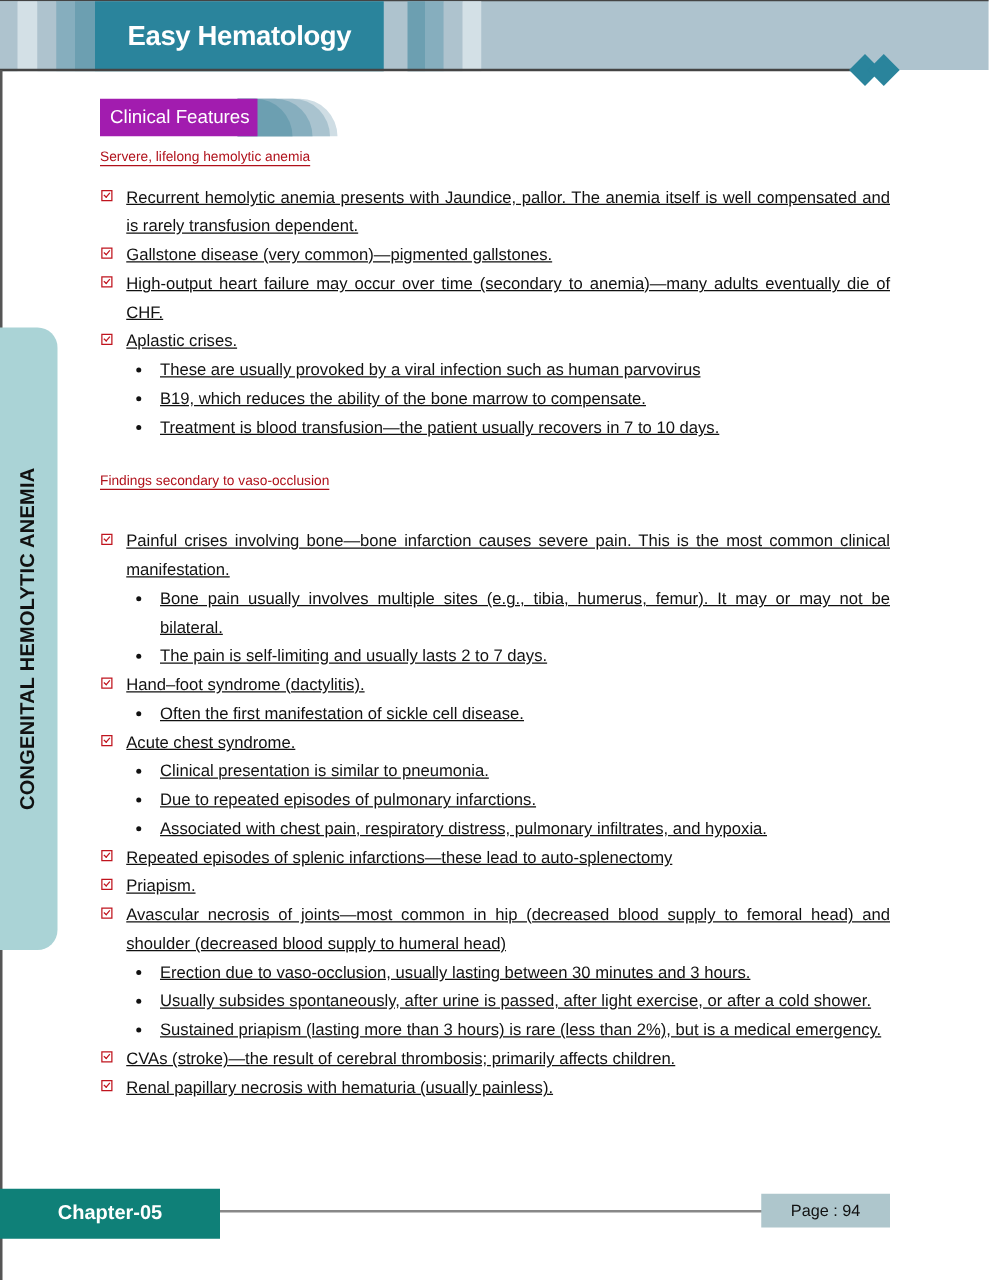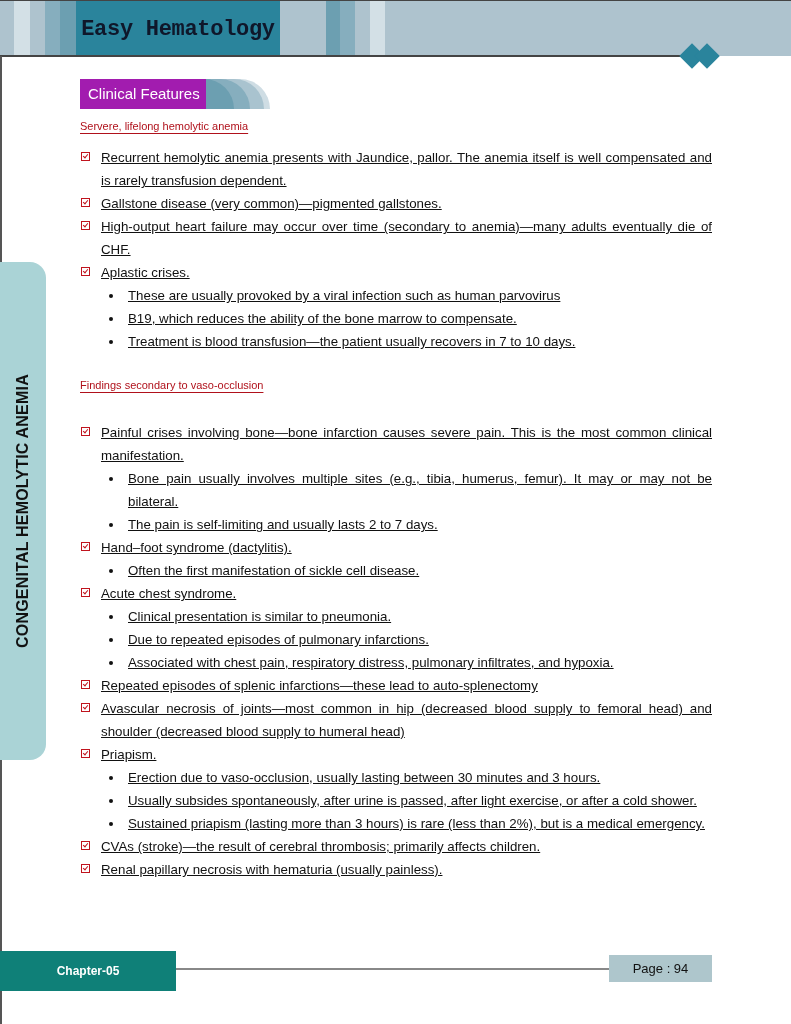--- a/index.html
+++ b/index.html
@@ -17,24 +17,24 @@
     position: absolute; left: 0; top: 0; width: 791px; height: 56px;
     background: #aec3ce;
     border-top: 1px solid #444;
     box-sizing: border-box;
   }
   .header-bottom-line {
     position: absolute; left: 0; top: 55px; width: 690px; height: 2px; background: #444;
   }
   .stripe { position: absolute; top: 0; height: 56px; }
   .title-block {
-    position: absolute; left: 76px; top: 0; width: 204px; height: 56px;
-    background: #2a849c; color: #0f172a;
+    position: absolute; left: 76px; top: 0; width: 231px; height: 56px;
+    background: #2a849c; color: #ffffff;
     display: flex; align-items: center; justify-content: center;
-    font-size: 22px; font-weight: bold; letter-spacing: -0.3px; font-family: Liberation Mono, monospace;
+    font-size: 22px; font-weight: bold; letter-spacing: -0.3px;
   }
   .diamond {
     position: absolute; width: 18px; height: 18px; background: #2a849c;
     transform: rotate(45deg);
   }
   
   .section-tag {
     position: absolute; left: 80px; top: 79px; height: 30px; width: 186px;
   }
   .section-tag .label {
@@ -81,21 +81,21 @@
     text-align: justify; margin-left: 21px;
   }
   .dot-icon {
     position: absolute; left: 8px; top: 10px; width: 4px; height: 4px; border-radius: 50%;
     background: #111;
   }
 
   
   .chapter-block {
     position: absolute; left: 0; top: 951px; width: 176px; height: 40px;
-    background: #0f8078; color: #fff; font-weight: bold; font-size: 12px;
+    background: #0f8078; color: #fff; font-weight: bold; font-size: 16px;
     display: flex; align-items: center; justify-content: center;
   }
   .footer-line {
     position: absolute; left: 176px; top: 968px; width: 434px; height: 1.5px; background: #888;
   }
   .page-box {
     position: absolute; left: 609px; top: 955px; width: 103px; height: 27px;
     background: #aec6cc; color: #111; font-size: 13px;
     display: flex; align-items: center; justify-content: center;
   }
@@ -160,22 +160,22 @@
         <ul class="dots">
           <li><span class="dot-icon"></span><span>Often the first manifestation of sickle cell disease.</span></li>
         </ul>
         <li><span class="check-icon"></span><span>Acute chest syndrome.</span></li>
         <ul class="dots">
           <li><span class="dot-icon"></span><span>Clinical presentation is similar to pneumonia.</span></li>
           <li><span class="dot-icon"></span><span>Due to repeated episodes of pulmonary infarctions.</span></li>
           <li><span class="dot-icon"></span><span>Associated with chest pain, respiratory distress, pulmonary infiltrates, and hypoxia.</span></li>
         </ul>
         <li><span class="check-icon"></span><span>Repeated episodes of splenic infarctions—these lead to auto-splenectomy</span></li>
+        <li><span class="check-icon"></span><span>Priapism.</span></li>
         <li><span class="check-icon"></span><span>Avascular necrosis of joints—most common in hip (decreased blood supply to femoral head) and shoulder (decreased blood supply to humeral head)</span></li>
-        <li><span class="check-icon"></span><span>Priapism.</span></li>
         <ul class="dots">
           <li><span class="dot-icon"></span><span>Erection due to vaso-occlusion, usually lasting between 30 minutes and 3 hours.</span></li>
           <li><span class="dot-icon"></span><span>Usually subsides spontaneously, after urine is passed, after light exercise, or after a cold shower.</span></li>
           <li><span class="dot-icon"></span><span>Sustained priapism (lasting more than 3 hours) is rare (less than 2%), but is a medical emergency.</span></li>
         </ul>
         <li><span class="check-icon"></span><span>CVAs (stroke)—the result of cerebral thrombosis; primarily affects children.</span></li>
         <li><span class="check-icon"></span><span>Renal papillary necrosis with hematuria (usually painless).</span></li>
       </ul>
     </div>
   </div>

